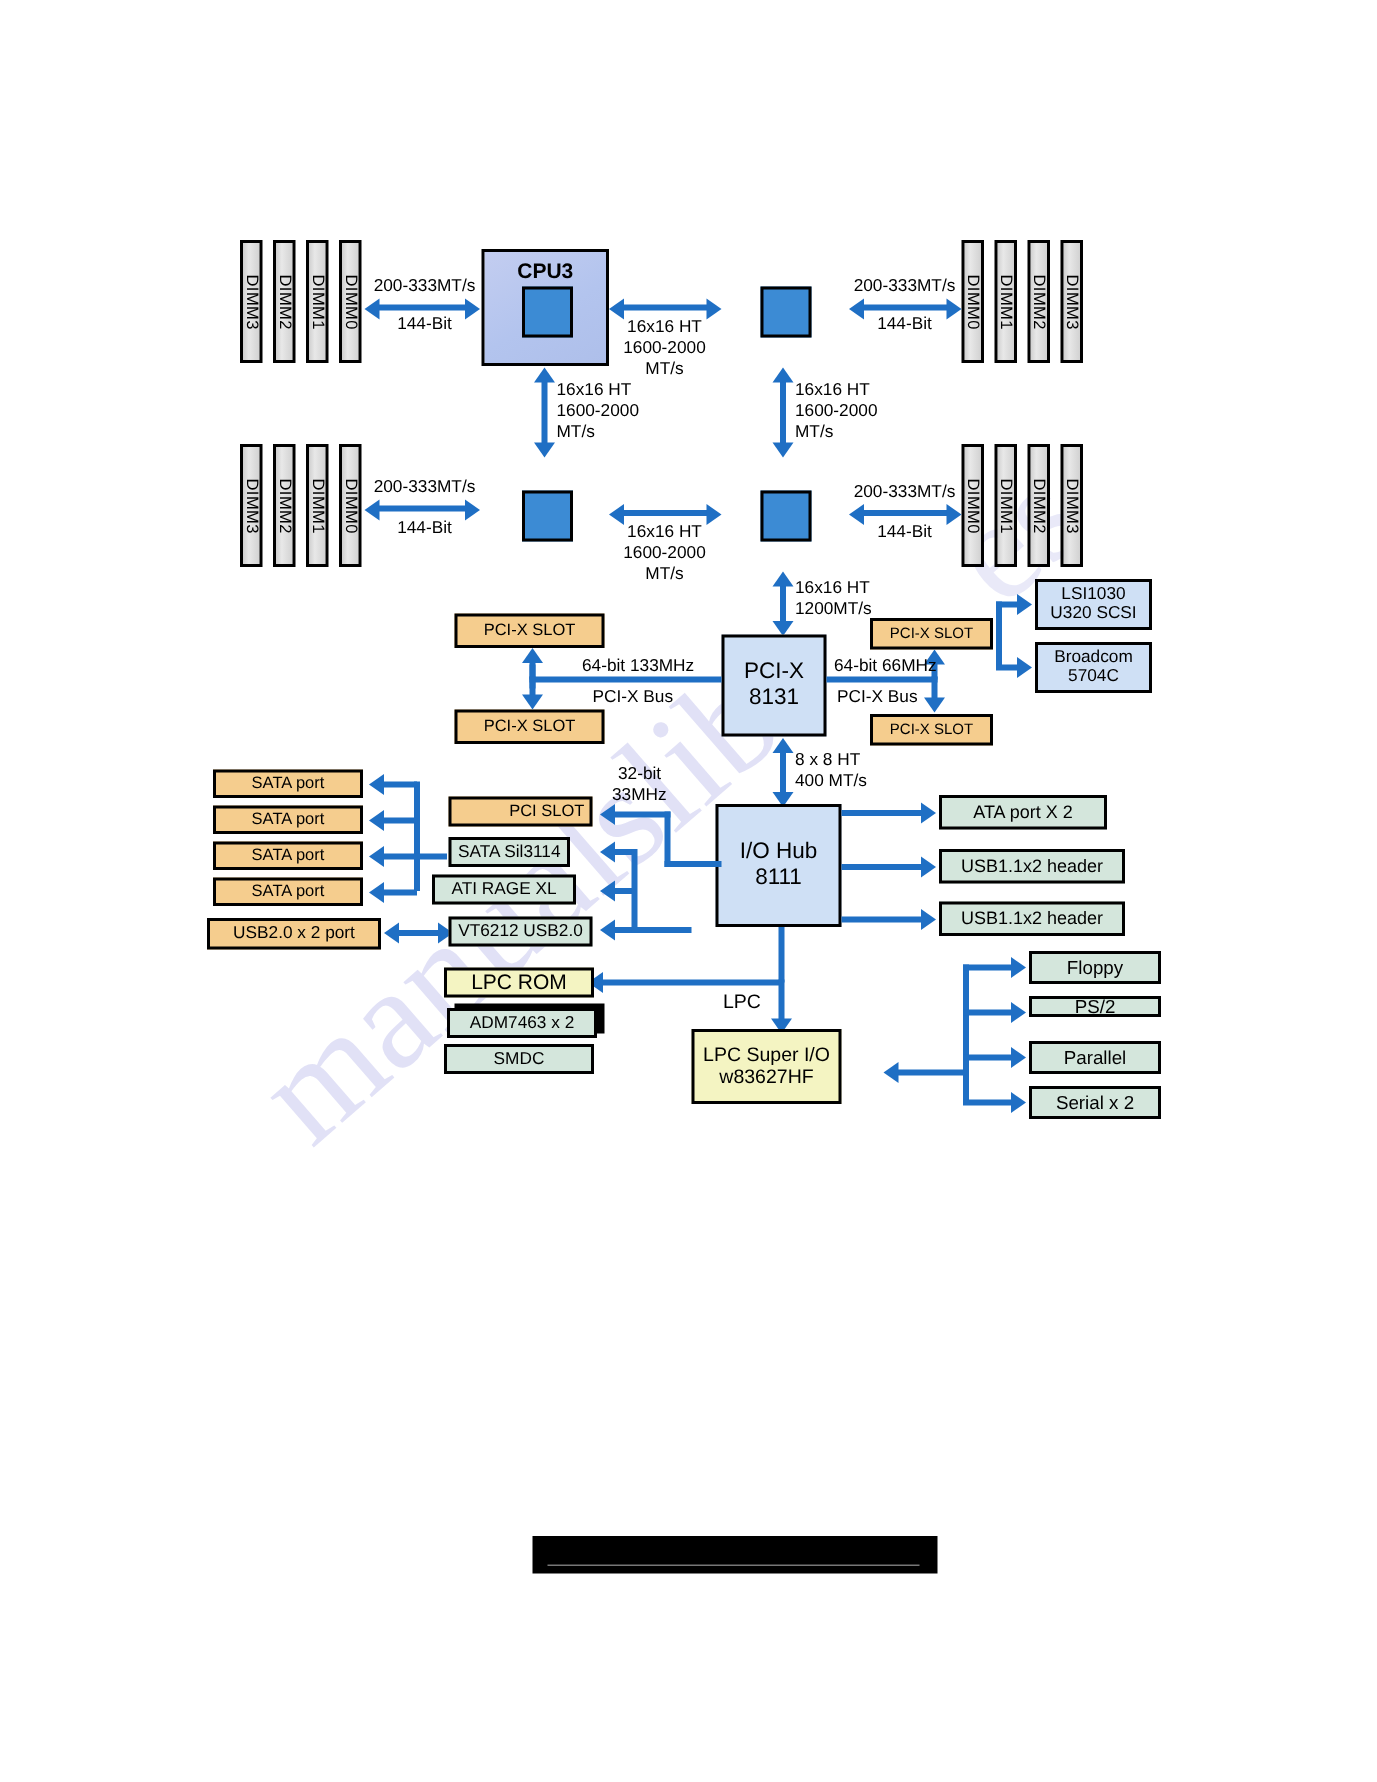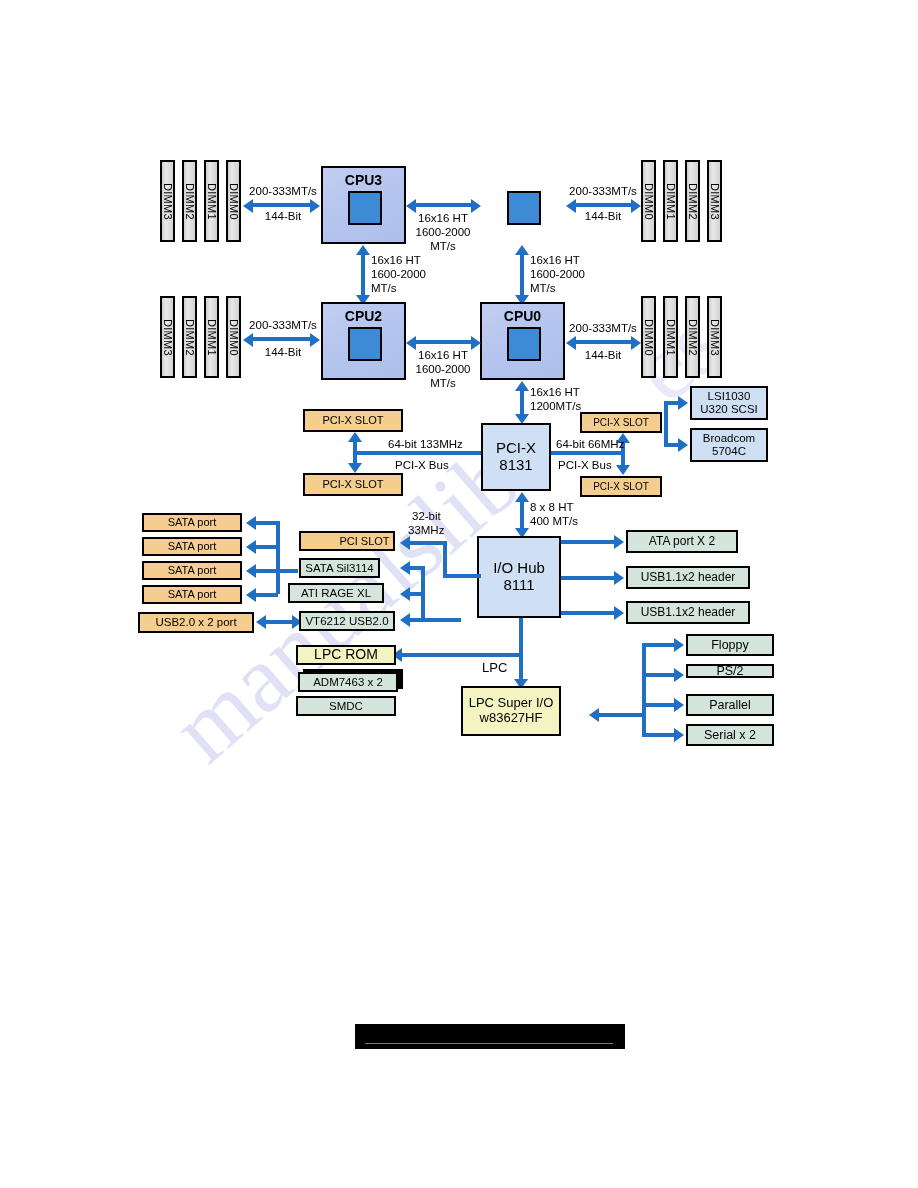--- a/index.html
+++ b/index.html
@@ -153,28 +153,22 @@
   <div class="node f-grey dimm" style="left:226px;top:296px;width:15px;height:82px;">
     <span>DIMM0</span>
     </div>
 
   <div class="ln lnh" style="left:250px;top:337px;width:62px;"></div>
   <div class="ah ah-l" style="left:243px;top:333px;"></div>
   <div class="ah ah-r" style="left:310px;top:333px;"></div>
   <div class="lbl ctr" style="left:249px;top:318px;width:68px;">200-333MT/s</div>
   <div class="lbl ctr" style="left:249px;top:345px;width:68px;">144-Bit</div>
 
-  <div class="node f-cpu" style="left:321px;top:302px;width:85px;height:78px;">
-    <span style="position:absolute;top:5px;left:0;right:0;font-size:14px;font-weight:bold;">CPU2</span>
-  </div>
   <div class="f-core" style="position:absolute;left:348px;top:327px;width:30px;height:30px;"></div>
 
-  <div class="node f-cpu" style="left:480px;top:302px;width:85px;height:78px;">
-    <span style="position:absolute;top:5px;left:0;right:0;font-size:14px;font-weight:bold;">CPU0</span>
-  </div>
   <div class="f-core" style="position:absolute;left:507px;top:327px;width:30px;height:30px;"></div>
 
   <div class="ln lnh" style="left:413px;top:340px;width:60px;"></div>
   <div class="ah ah-l" style="left:406px;top:336px;"></div>
   <div class="ah ah-r" style="left:471px;top:336px;"></div>
   <div class="lbl ctr" style="left:410px;top:348px;width:66px;">16x16 HT</div>
   <div class="lbl ctr" style="left:410px;top:362px;width:66px;">1600-2000</div>
   <div class="lbl ctr" style="left:410px;top:376px;width:66px;">MT/s</div>
 
   <div class="node f-grey dimm" style="left:641px;top:296px;width:15px;height:82px;">

